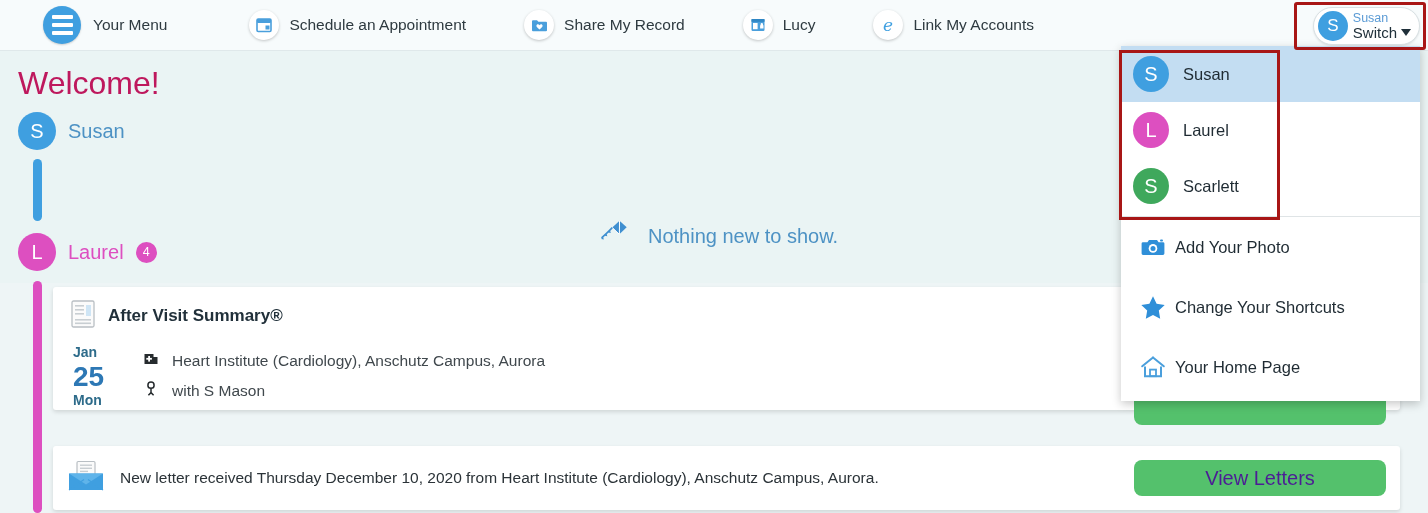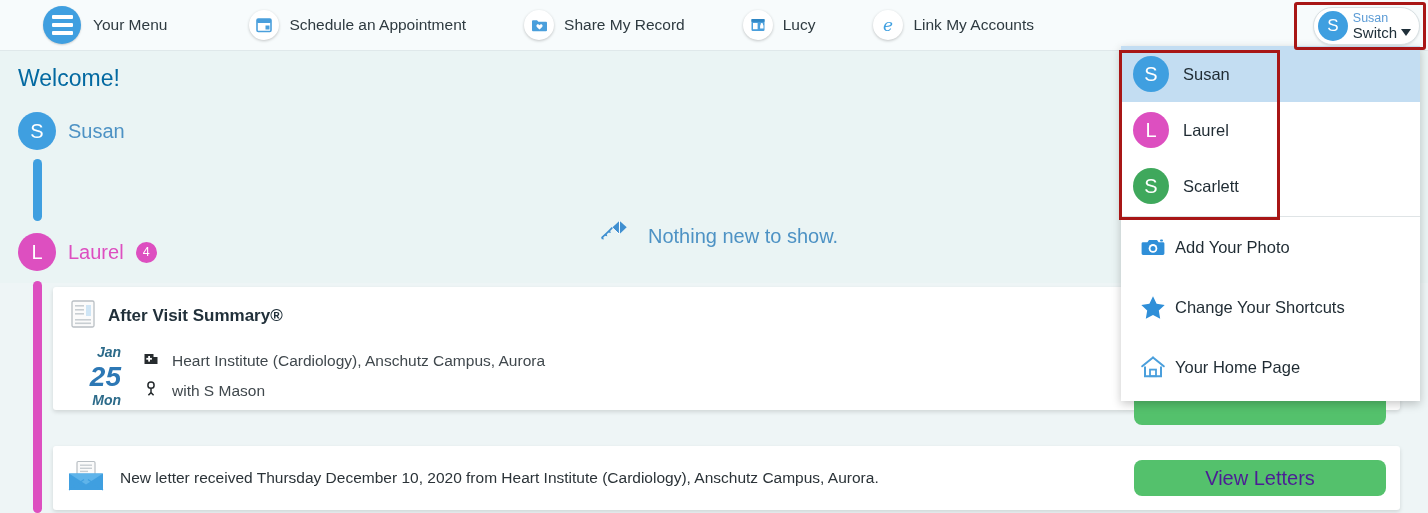--- a/index.html
+++ b/index.html
@@ -89,21 +89,21 @@
   .dd-action .dd-name { font-size: 16.5px; }
   .dd-icon { width: 32px; display: flex; align-items: center; justify-content: center; flex: 0 0 auto; }
 
   
   .welcome-band {
     position: absolute; left: 0; top: 51px; width: 1428px; height: 232px;
     background: #eaf4f4;
   }
   .welcome-title {
     position: absolute; left: 18px; top: 14px;
-    font-size: 23px; color: #0369a1; font-weight: 400;
+    font-size: 32px; color: #be185d; font-weight: 400;
   }
   .who-row { position: absolute; display: flex; align-items: center; gap: 12px; }
   .who-avatar {
     width: 38px; height: 38px; border-radius: 50%;
     color: #fff; font-size: 20px;
     display: flex; align-items: center; justify-content: center;
   }
   .who-name { font-size: 20px; }
   .who-badge {
     width: 21px; height: 21px; border-radius: 50%;
@@ -117,21 +117,21 @@
     display: flex; align-items: center; gap: 18px;
   }
   .empty-text { font-size: 20px; color: #4d92c4; }
 
   
   .card {
     position: absolute; background: #fff; border-radius: 3px;
     box-shadow: 0 2px 4px rgba(0,0,0,.13);
   }
   .card-title { font-size: 17px; font-weight: bold; color: #21303a; }
-  .datebox { text-align: right; width: 48px; font-style: italic; }
+  .datebox { text-align: left; width: 48px; }
   .d-mon { font-size: 14px; color: #2d6b8a; font-weight: bold; line-height: 1.25; }
   .d-num { font-size: 28px; color: #2d78b5; font-weight: bold; line-height: 1.05; }
   .d-dow { font-size: 14px; color: #2d6b8a; font-weight: bold; line-height: 1.3; }
   .detail-row { display: flex; align-items: center; gap: 13px; font-size: 15.5px; color: #40484d; }
   .letter-text { font-size: 15.5px; color: #2b3338; }
 
   .btn-green {
     background: #54c16c; color: #4c1d95; border: none; border-radius: 8px;
     font-size: 20px; font-family: "Liberation Sans", sans-serif;
     display: flex; align-items: center; justify-content: center; cursor: pointer;

